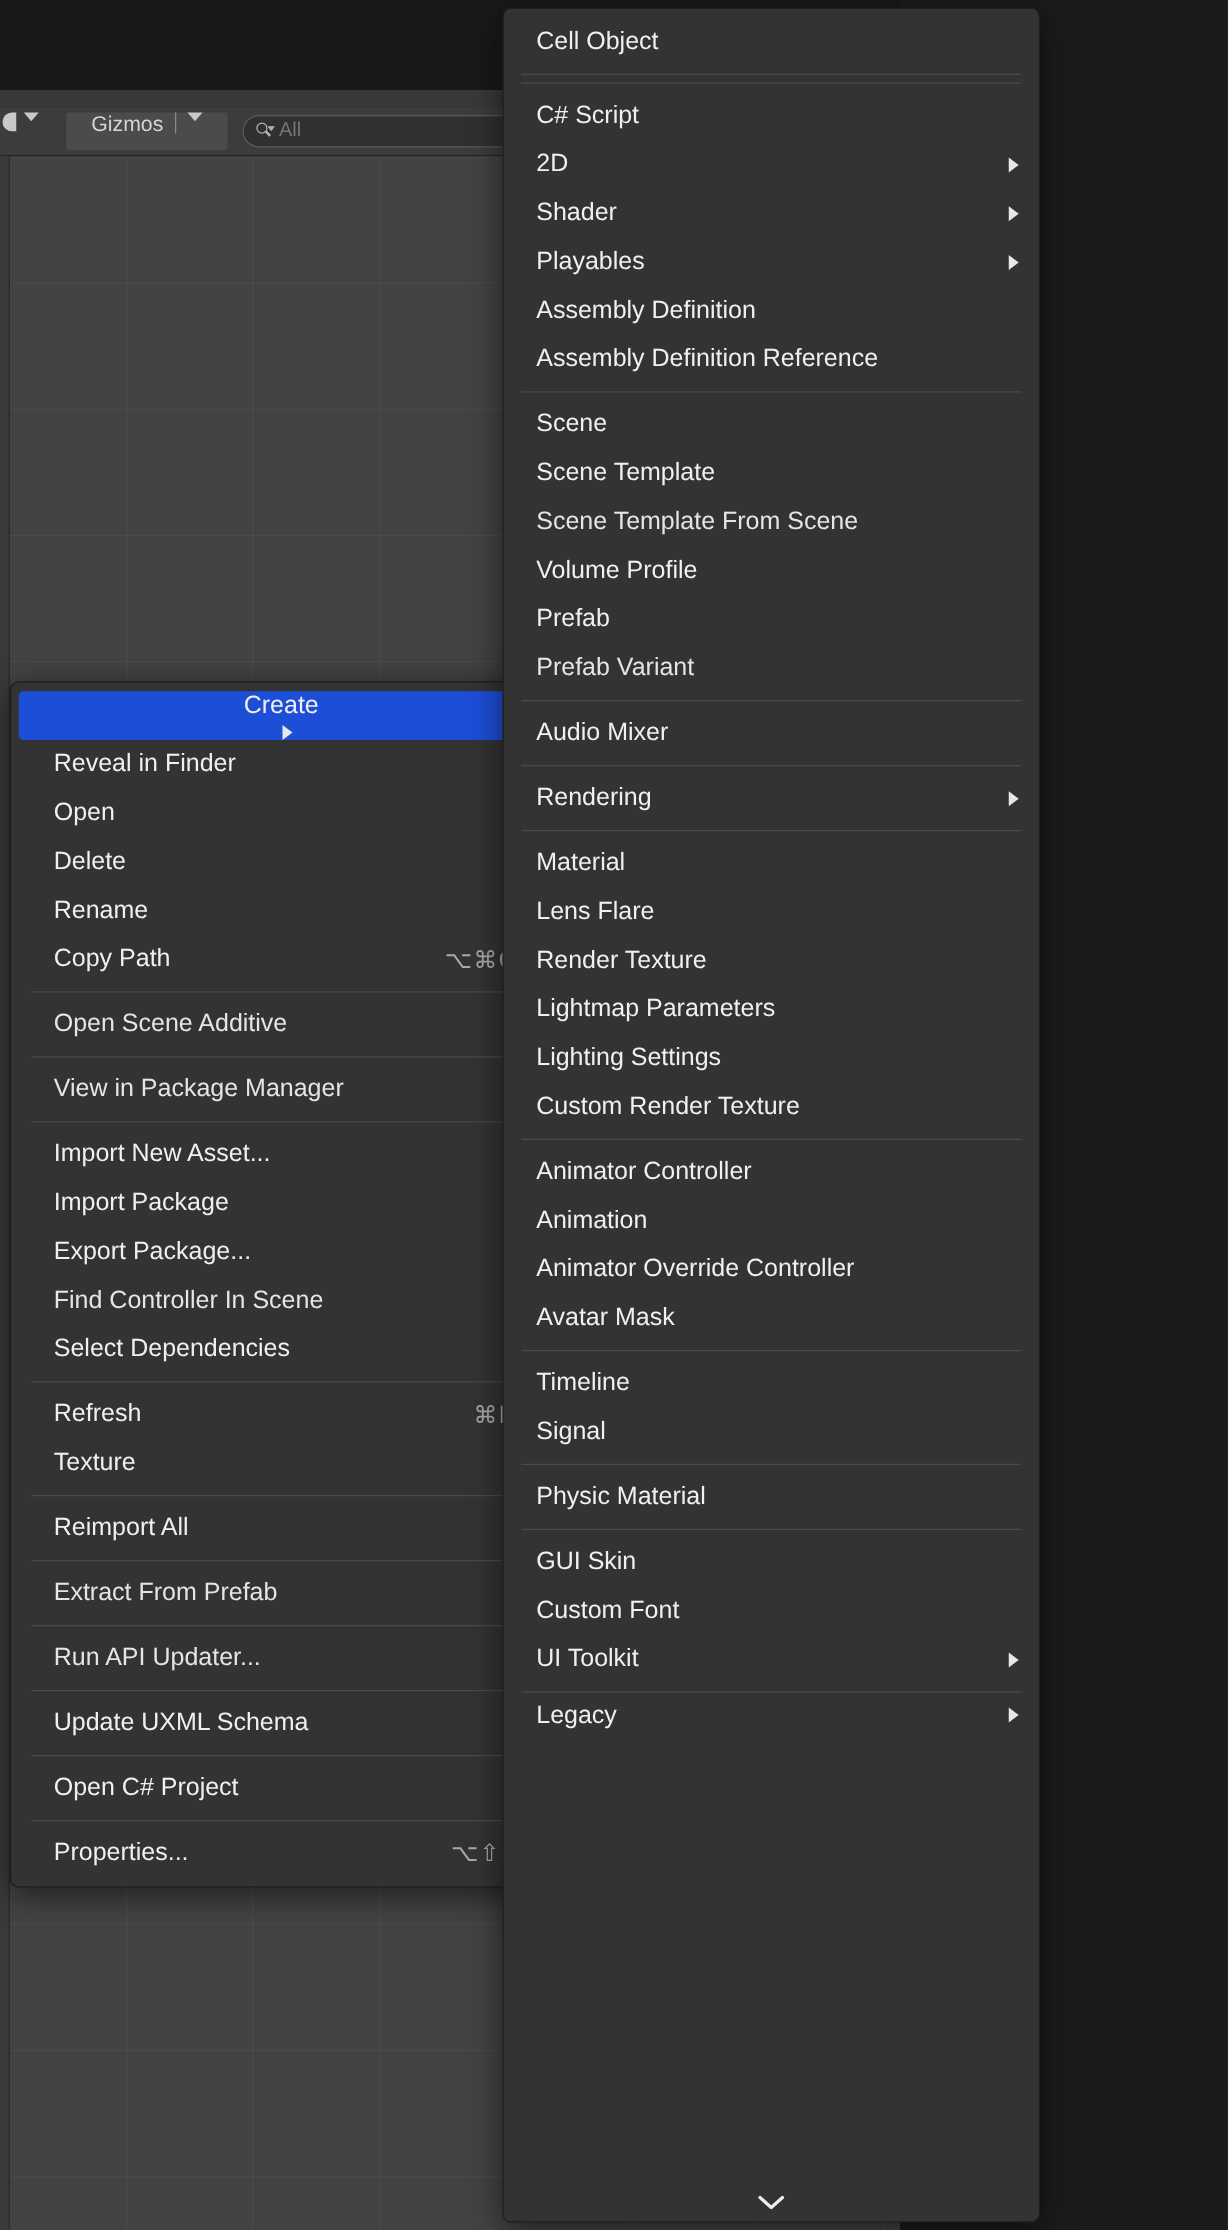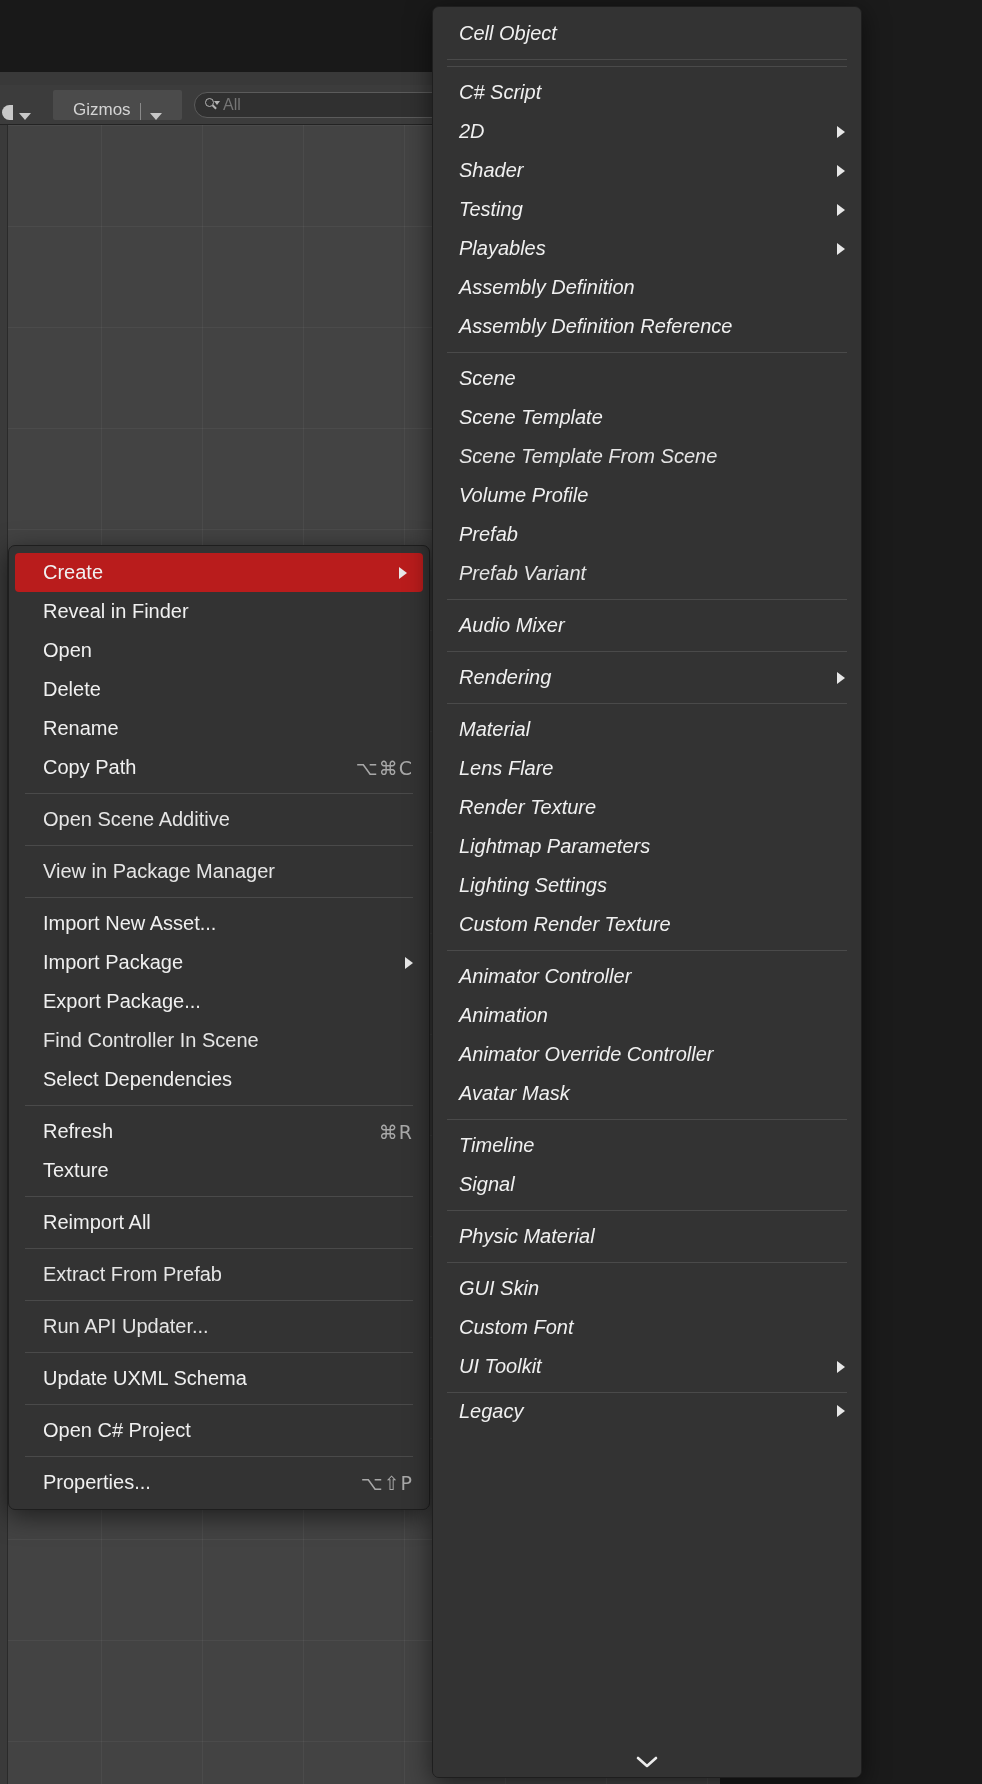--- a/index.html
+++ b/index.html
@@ -20,21 +20,21 @@
     position:absolute; left:0; top:72px; width:720px; height:13px;
     background:#393939;
   }
   .editor-toolbar {
     position:absolute; left:0; top:85px; width:720px; height:40px;
     background:#3c3c3c;
     border-bottom:1px solid #232323;
     display:flex; align-items:center;
   }
   .tb-btn {
-    height:30px; display:flex; align-items:flex-end; gap:6px;
+    height:30px; display:flex; align-items:flex-start; gap:6px;
     padding:0 20px; margin-left:2px;
     background:#4b4b4b; border-radius:2px;
     color:#d4d4d4; font-size:17px;
   }
   .tb-btn.plain { background:transparent; padding-left:0; }
   .tb-sep { width:1px; height:17px; background:#8a8a8a; margin:0 3px; }
   .caret-down {
     width:0;height:0;border-left:6px solid transparent;
     border-right:6px solid transparent;border-top:7px solid #c8c8c8;
   }
@@ -98,21 +98,21 @@
     padding:7px 0;
   }
   .mi {
     position:relative;
     display:flex; align-items:center;
     height:39px; padding:0 16px 0 34px;
     color:#f0f0f0; font-size:20px;
     white-space:nowrap;
   }
   .mi.disabled { color:#e5e5e5; }
-  .mi.selected { background:#b91c1c; }
+  .mi.selected { background:#1d4ed8;flex-direction:column; }
   .mi .lbl { flex:1; }
   .mi .sc {
     color:#a8a8a8; font-size:19px; letter-spacing:1px;
     font-family:"DejaVu Sans", sans-serif;
   }
   .arrow {
     width:0;height:0;
     border-top:6px solid transparent;
     border-bottom:6px solid transparent;
     border-left:8px solid #e8e8e8;
@@ -120,21 +120,21 @@
   }
   .sep { height:1px; background:#4a4a4a; margin:6px 16px; }
 
   
   #ctx-menu { left:8px; top:545px; width:422px; }
   #ctx-menu .mi { height:39px; font-size:20px; }
   #ctx-menu .mi.selected { margin:0 6px; padding-left:28px;
                            border-radius:4px; width:calc(100% - 12px); }
 
   
-  #create-submenu { left:432px; top:6px; width:430px; height:1772px;font-style:italic; }
+  #create-submenu { left:402px; top:6px; width:430px; height:1772px; }
   #create-submenu .mi { height:39px; font-size:20px; padding-left:26px; }
   #create-submenu .sep { margin:6px 14px; }
   .scroll-chevron {
     position:absolute; left:0; bottom:0; width:100%; height:30px;
     display:flex; align-items:center; justify-content:center;
     background:#333333;
   }
   .scroll-chevron svg { width:26px; height:16px; }
   .clipped { overflow:hidden; }
 </style>
@@ -265,24 +265,20 @@
       </div>
       <div class="mi">
         <span class="lbl">2D</span>
         <span class="arrow"></span>
       </div>
       <div class="mi">
         <span class="lbl">Shader</span>
         <span class="arrow"></span>
       </div>
       <div class="mi">
-        <span class="lbl">Testing</span>
-        <span class="arrow"></span>
-      </div>
-      <div class="mi">
         <span class="lbl">Playables</span>
         <span class="arrow"></span>
       </div>
       <div class="mi">
         <span class="lbl">Assembly Definition</span>
       </div>
       <div class="mi">
         <span class="lbl">Assembly Definition Reference</span>
       </div>
       <div class="sep"></div>

